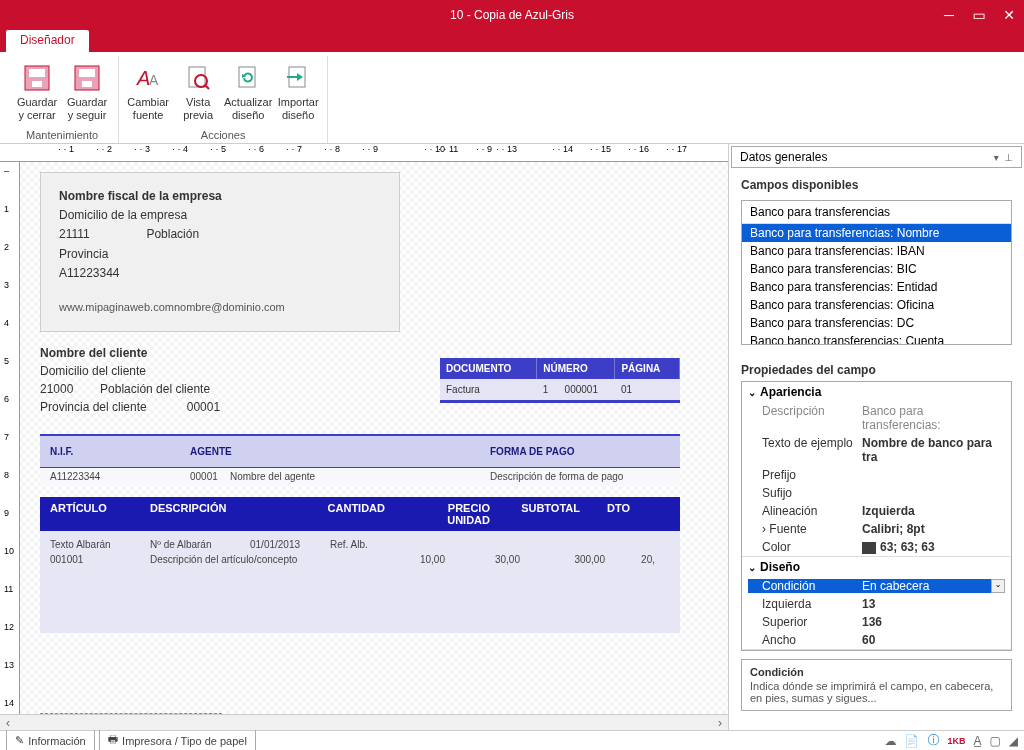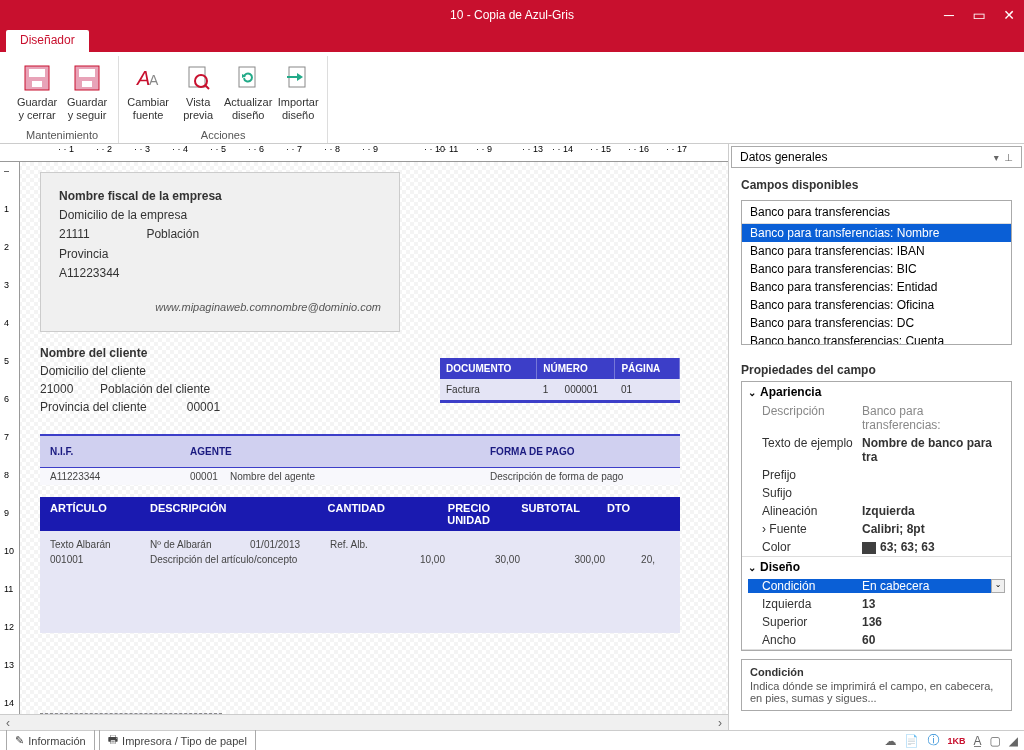--- a/index.html
+++ b/index.html
@@ -32,21 +32,21 @@
 .hruler { height: 18px; background: #fff; border-bottom: 1px solid #999; position: relative; font-size: 9px; display: flex; padding-left: 20px; }
 .vruler { width: 20px; background: #fff; border-right: 1px solid #999; display: flex; flex-direction: column; position: relative; font-size: 9px; }
 .vruler .tick { position: absolute; left: 4px; font-size: 9px; }
 
 .canvas-body { flex: 1; display: flex; overflow: hidden; }
 .design-surface { flex: 1; background: repeating-conic-gradient(#f4f4f4 0% 25%, #fff 0% 50%) 50% / 8px 8px; position: relative; overflow: auto; padding: 10px 20px; }
 
 
 .company-box { background: #f0f0f0; border: 1px solid #ccc; padding: 14px 18px; width: 360px; font-size: 12px; line-height: 1.6; color: #333; }
 .company-box .bold { font-weight: 600; color: #333; }
-.company-box .footer-row { display: flex; justify-content: flex-end; margin-top: 16px; font-size: 11px; color: #555; font-style: italic; }
+.company-box .footer-row { display: flex; justify-content: flex-start; margin-top: 16px; font-size: 11px; color: #555; }
 
 .client-box { margin-top: 12px; font-size: 12px; line-height: 1.5; color: #333; width: 640px; position: relative; }
 .client-box .bold { font-weight: 600; }
 .doc-header { position: absolute; right: 0; top: 14px; width: 240px; }
 .doc-header table { width: 100%; border-collapse: collapse; }
 .doc-header th { background: #3c3ec8; color: #fff; font-size: 10px; font-weight: 600; padding: 3px 6px; text-align: left; border-right: 1px solid rgba(255,255,255,0.3); }
 .doc-header td { font-size: 10px; padding: 3px 6px; background: #e4e4f5; border-bottom: 3px solid #3c3ec8; }
 
 .nif-bar { margin-top: 18px; width: 640px; }
 .nif-bar .head { background: #d0d0f0; display: flex; border-top: 2px solid #3c3ec8; border-bottom: 1px solid #3c3ec8; }
@@ -198,21 +198,21 @@
         <span style="position:absolute;left:134px"> · · 3</span>
         <span style="position:absolute;left:172px"> · · 4</span>
         <span style="position:absolute;left:210px"> · · 5</span>
         <span style="position:absolute;left:248px"> · · 6</span>
         <span style="position:absolute;left:286px"> · · 7</span>
         <span style="position:absolute;left:324px"> · · 8</span>
         <span style="position:absolute;left:362px"> · · 9</span>
         <span style="position:absolute;left:424px"> · · 10</span>
         <span style="position:absolute;left:438px"> · · 11</span>
         <span style="position:absolute;left:476px"> · · 9</span>
-        <span style="position:absolute;left:522px"> · · 13</span>
+        <span style="position:absolute;left:496px"> · · 13</span>
         <span style="position:absolute;left:552px"> · · 14</span>
         <span style="position:absolute;left:590px"> · · 15</span>
         <span style="position:absolute;left:628px"> · · 16</span>
         <span style="position:absolute;left:666px"> · · 17</span>
     </div>
     <div class="canvas-body">
       <div class="vruler">
         <span class="tick" style="top:4px">–</span>
           <span class="tick" style="top:42px">1</span>
           <span class="tick" style="top:80px">2</span>

